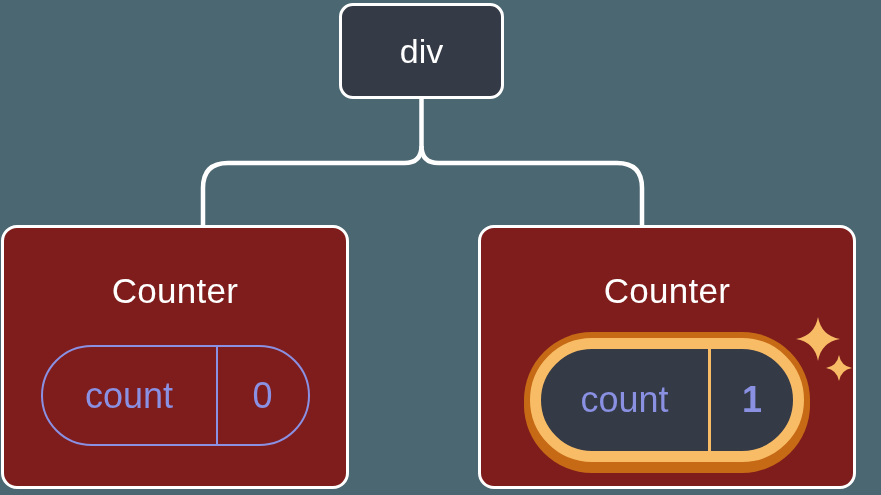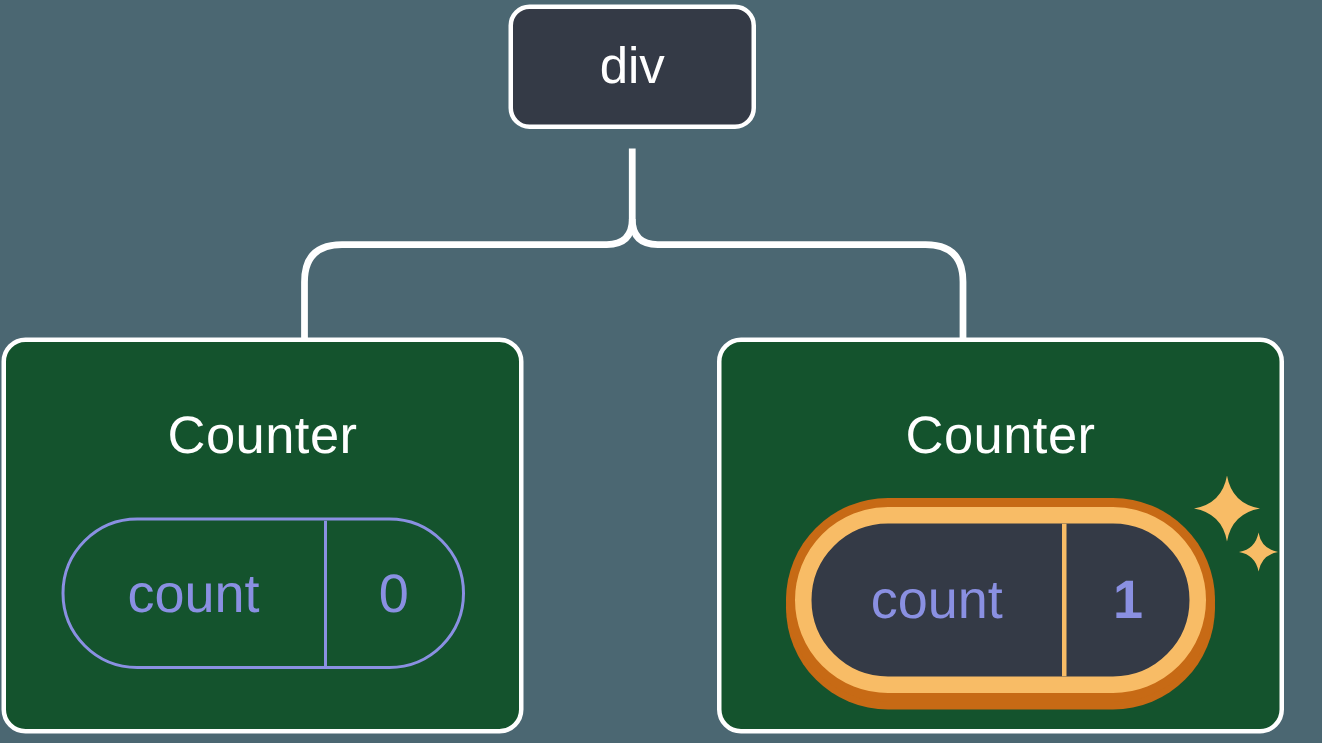--- a/index.html
+++ b/index.html
@@ -4,29 +4,29 @@
 <style>
   html,body{margin:0;padding:0;background:#4B6772;}
   .stage{
     position:relative;width:881px;height:495px;overflow:hidden;
     background:#4B6772;
     font-family:"Liberation Sans","DejaVu Sans",sans-serif;
   }
   .connector{position:absolute;left:0;top:0;pointer-events:none;}
 
   .node-root{
-    position:absolute;left:339px;top:3px;width:165px;height:83px;
+    position:absolute;left:339px;top:3px;width:165px;height:96px;
     box-sizing:border-box;background:#343A46;border:3px solid #FFFFFF;
     border-radius:14px;display:flex;align-items:center;justify-content:center;
     color:#FFFFFF;font-size:34px;font-weight:400;
   }
 
   .card{
     position:absolute;top:225px;height:264px;box-sizing:border-box;
-    background:#14532d;border:3px solid #FFFFFF;border-radius:16px;
+    background:#7f1d1d;border:3px solid #FFFFFF;border-radius:16px;
   }
   .card-left{left:1px;width:348px;}
   .card-right{left:478px;width:378px;}
 
   .card-title{
     margin-top:45px;text-align:center;color:#FFFFFF;
     font-size:35px;font-weight:500;line-height:1;letter-spacing:0.3px;
   }
 
   .pill{

